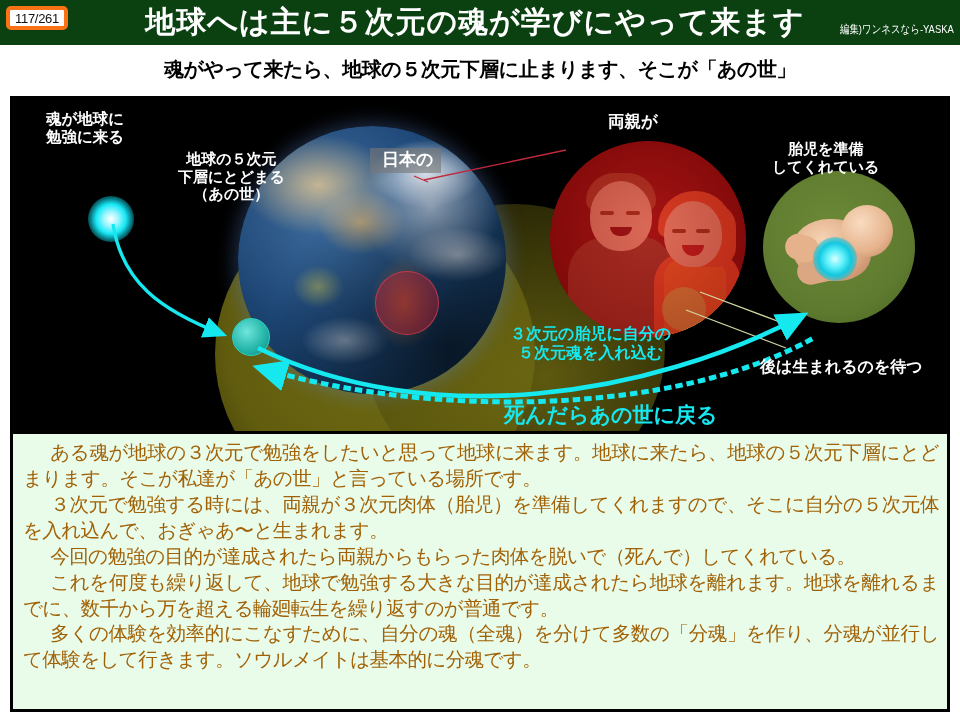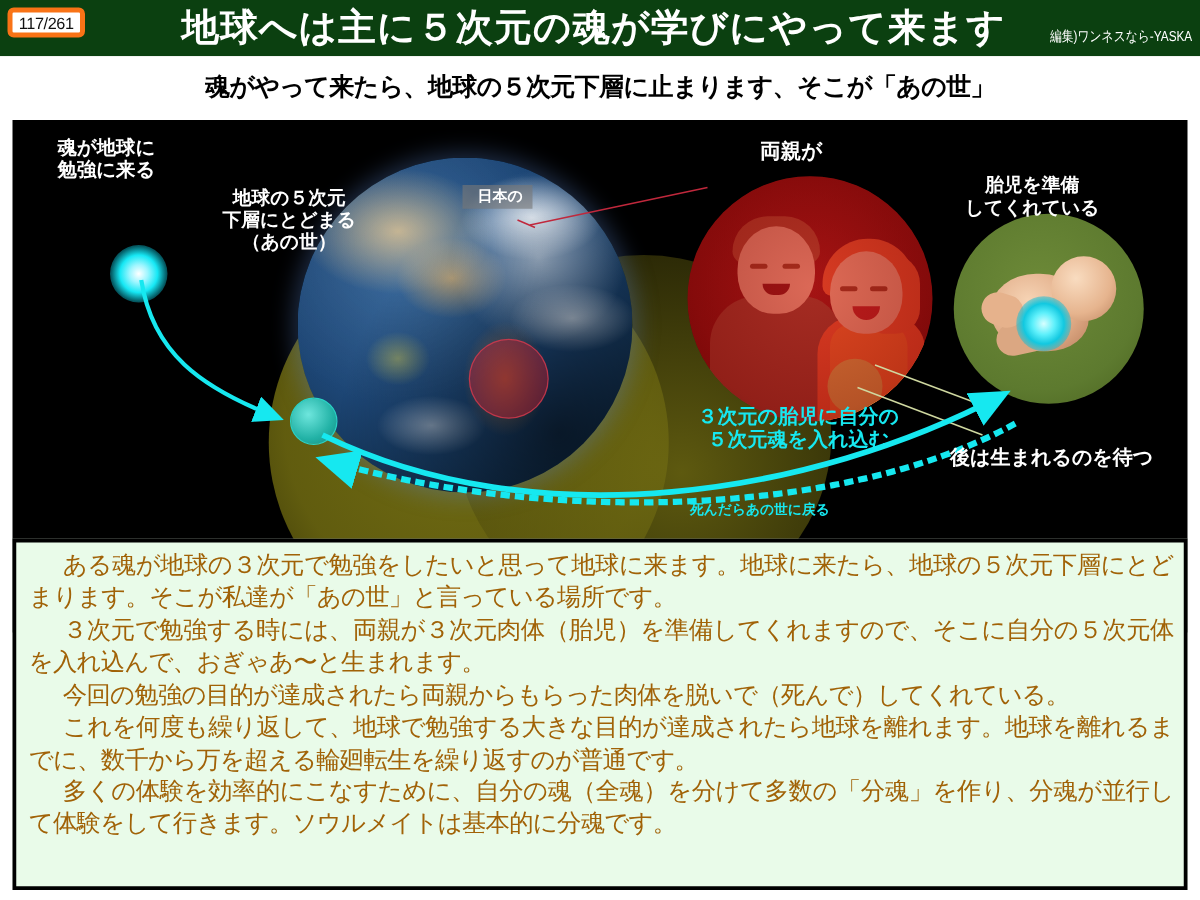--- a/index.html
+++ b/index.html
@@ -202,29 +202,29 @@
     position:absolute; left:50px; top:66px; width:44px; height:44px;
     border-radius:50%;
     background: radial-gradient(circle at 50% 50%, #d8ffff 0%, #5ef0fb 28%, #12c8e0 52%, rgba(10,180,210,0.35) 74%, rgba(0,0,0,0) 100%);
   }
 
   
   .lbl { position:absolute; color:#ffffff; font-weight:bold; line-height:1.18; white-space:nowrap; }
   .lbl-soul   { left: 36px;  top: 14px;  font-size: 15.5px; }
   .lbl-anoyo  { left: 168px; top: 54px;  font-size: 15px; text-align:center; }
   .lbl-japan  {
-    left: 360px; top: 52px; font-size: 12px;
+    left: 360px; top: 52px; font-size: 17px;
     background: rgba(120,120,120,0.62); padding: 2px 8px 3px 12px;
   }
   .lbl-parents{ left: 598px; top: 16px;  font-size: 16.5px; }
   .lbl-fetus  { left: 762px; top: 44px;  font-size: 15px; text-align:center; }
   .lbl-wait   { left: 750px; top: 262px; font-size: 16px; }
-  .lbl-cyan   { position:absolute; color:#16e8f0; font-weight:bold; line-height:1.2; white-space:nowrap;margin-left:48px; }
+  .lbl-cyan   { position:absolute; color:#16e8f0; font-weight:bold; line-height:1.2; white-space:nowrap; }
   .lbl-insert { left: 500px; top: 228px; font-size: 16px; text-align:center; }
-  .lbl-return { left: 494px; top: 306px; font-size: 11px; }
+  .lbl-return { left: 494px; top: 306px; font-size: 21px; }
 
   .stage-svg { position:absolute; left:0; top:0; width:940px; height:330px; }
 
   
   .textpanel {
     position: absolute; left: 10px; top: 431px; width: 940px; height: 281px;
     background: #e9fbe9;
     border: 3px solid #000000;
     padding: 6px 8px 4px 10px;
   }

